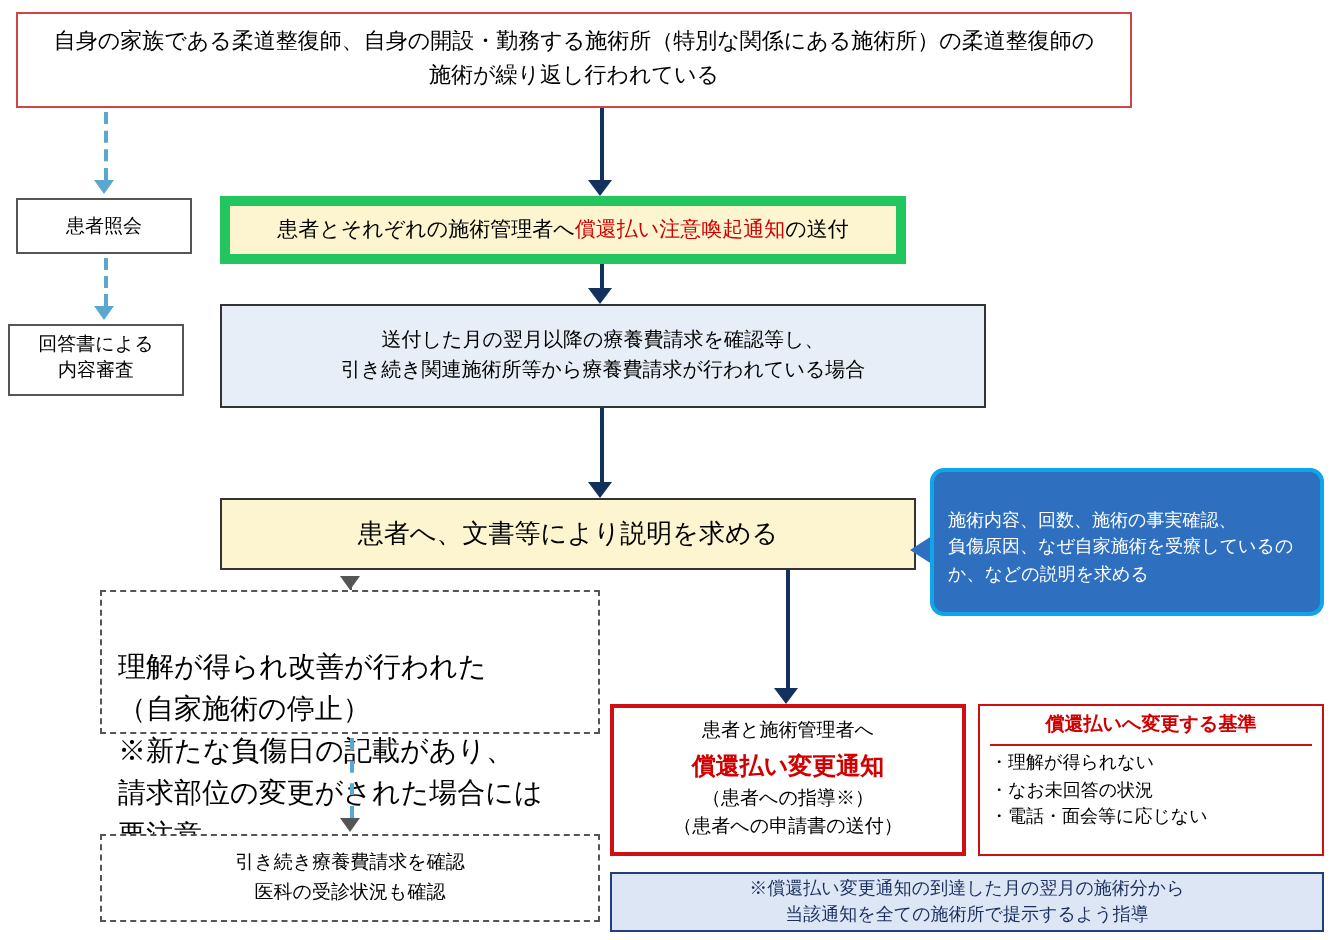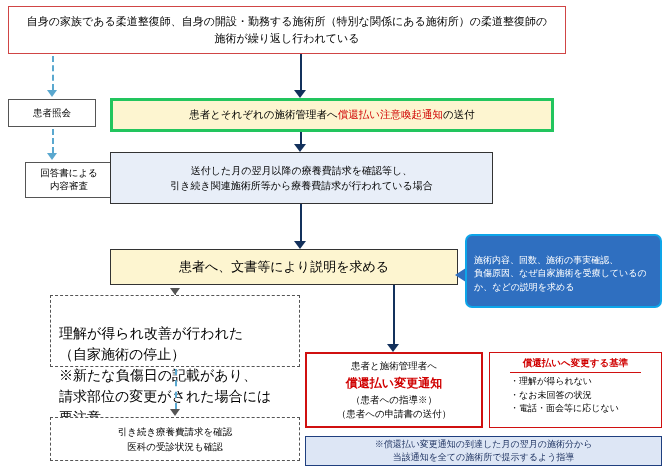--- a/index.html
+++ b/index.html
@@ -28,31 +28,31 @@
   }
 
   
   #patient-inquiry-box{
     left:8px;top:99px;width:88px;height:28px;
     border:1px solid #555;background:#fff;
     display:flex;align-items:center;justify-content:center;
     font-size:9.5px;
   }
   #review-box{
-    left:25px;top:162px;width:88px;height:36px;
+    left:4px;top:162px;width:88px;height:36px;
     border:1px solid #555;background:#fff;
     display:flex;align-items:center;justify-content:center;
     text-align:center;
     font-size:9.5px;line-height:1.35;
   }
 
   
   #notice-box{
-    left:110px;top:98px;width:444px;height:34px;
-    border:3px solid #22c55e;background:#fdf5d0;
+    left:110px;top:98px;width:343px;height:34px;
+    border:5px solid #22c55e;background:#fdf5d0;
     display:flex;align-items:center;justify-content:center;
     font-size:10.5px;
   }
   #notice-box .accent{color:#d00000;}
 
   #confirm-box{
     left:110px;top:152px;width:383px;height:52px;
     border:1px solid #333;background:#e8eef8;
     display:flex;align-items:center;justify-content:center;
     text-align:center;
@@ -90,21 +90,21 @@
     font-size:9.5px;line-height:1.5;
   }
   #change-notice-box .big{
     font-size:12px;color:#d00000;font-weight:bold;margin:1px 0;
   }
 
   
   #criteria-box{
     left:489px;top:352px;width:173px;height:76px;
     border:1px solid #d01010;background:#fff;
-    padding:3px 20px;
+    padding:3px 5px;
     font-size:9px;line-height:1.5;
   }
   #criteria-box .title{
     color:#d00000;font-weight:bold;text-align:center;display:block;
     border-bottom:1px solid #d01010;padding-bottom:2px;margin-bottom:2px;font-size:9.5px;
   }
 
   
   #instruction-box{
     left:305px;top:436px;width:357px;height:30px;

